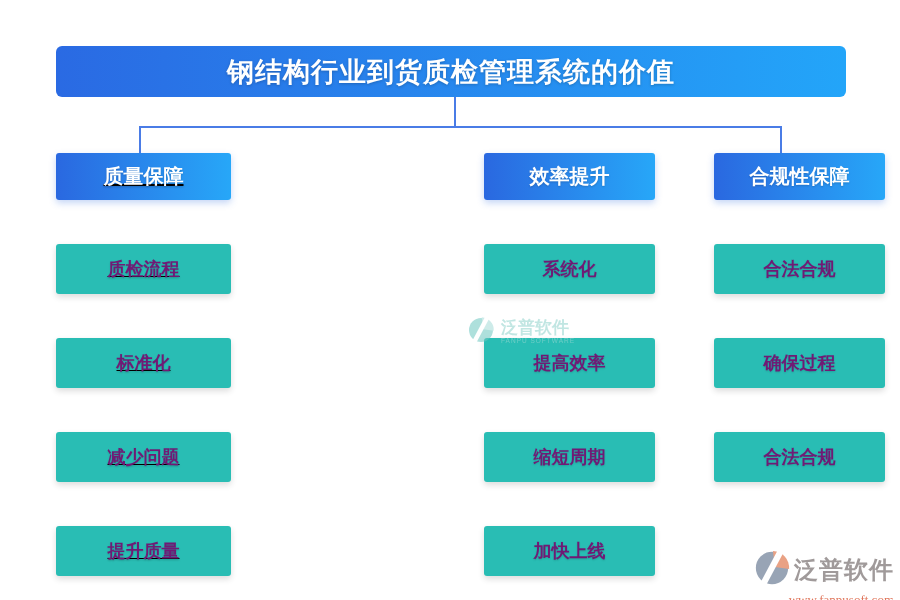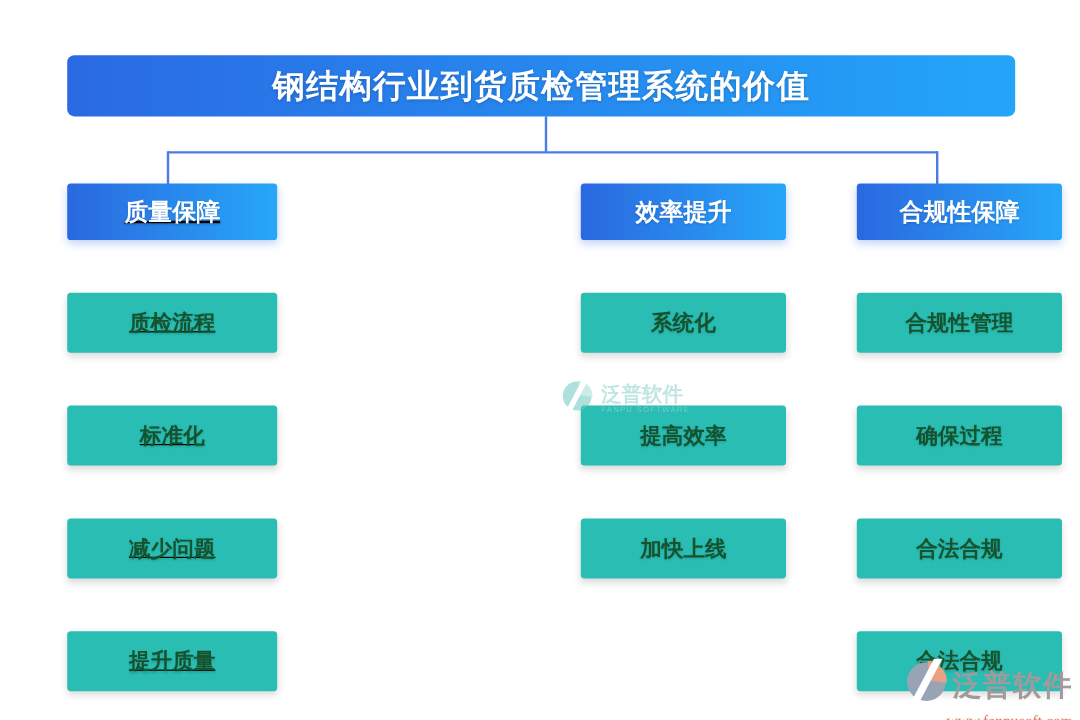--- a/index.html
+++ b/index.html
@@ -27,21 +27,21 @@
     height:47px;border-radius:3px;
     background:linear-gradient(90deg,#2a68e0 0%,#27a7f8 100%);
     color:#ffffff;font-size:20px;font-weight:bold;
     display:flex;align-items:center;justify-content:center;
     box-shadow:0 3px 7px rgba(42,104,224,0.28);
     text-shadow:0 1px 2px rgba(0,0,0,0.18);
   }
   .items{margin-top:18px;}
   .item{
     height:50px;margin-bottom:20px;border-radius:3px;
-    background:#29bdb4;color:#14532d;font-size:18px;font-weight:bold;
+    background:#29bdb4;color:#701a75;font-size:18px;font-weight:bold;
     display:flex;align-items:center;justify-content:center;
     box-shadow:0 3px 6px rgba(0,0,0,0.14);
     text-shadow:0 1px 2px rgba(0,0,0,0.15);
     margin-top:44px;
   }
   .watermark{
     position:absolute;left:466px;top:315px;display:flex;align-items:center;gap:5px;
     opacity:0.55;z-index:5;pointer-events:none;
   }
   .watermark .wm-text{display:flex;flex-direction:column;line-height:1;}
@@ -83,30 +83,30 @@
       <div class="item">提升质量</div>
     </div>
   </div>
 
 
   <div class="col col-2">
     <div class="colhead">效率提升</div>
     <div class="items">
       <div class="item">系统化</div>
       <div class="item">提高效率</div>
+      <div class="item">缩短周期</div>
       <div class="item">加快上线</div>
     </div>
   </div>
 
   <div class="col col-3">
     <div class="colhead">合规性保障</div>
     <div class="items">
-      <div class="item">合规性管理</div>
+      <div class="item">合法合规</div>
       <div class="item">确保过程</div>
-      <div class="item">合法合规</div>
       <div class="item">合法合规</div>
     </div>
   </div>
 
   <div class="watermark">
     <span>
       <svg width="30" height="30" viewBox="0 0 40 40" xmlns="http://www.w3.org/2000/svg">
         <circle cx="20" cy="20" r="16" fill="#6cc7c1"></circle>
         <path d="M21 3 A17 17 0 0 1 37 21 L23 19 Z" fill="#a5dcd8"></path>
         <rect x="16.5" y="-4" width="6" height="48" fill="#ffffff" transform="rotate(28 20 20)"></rect>

